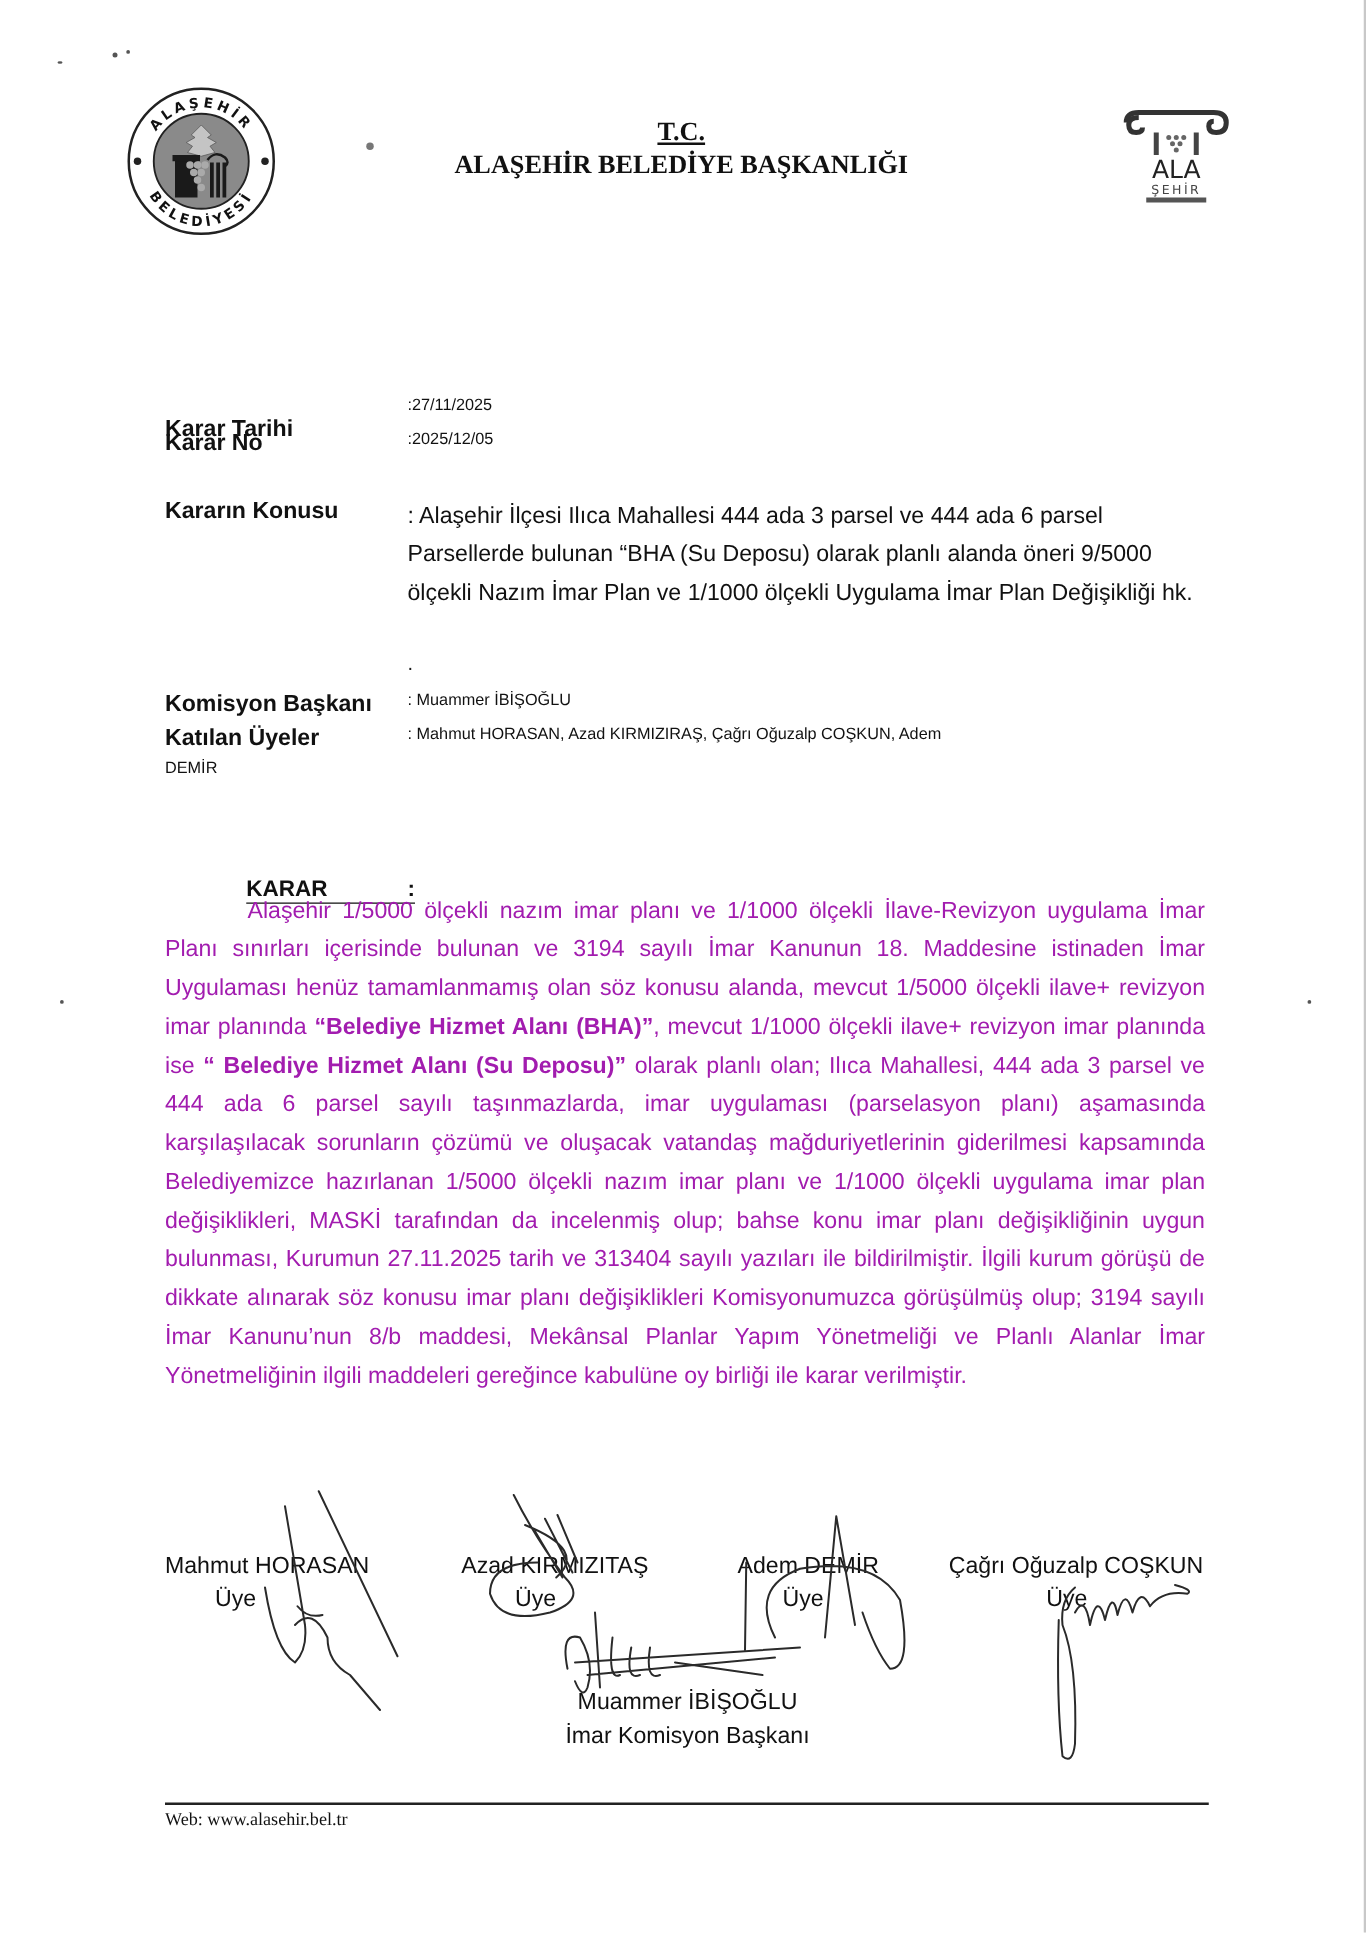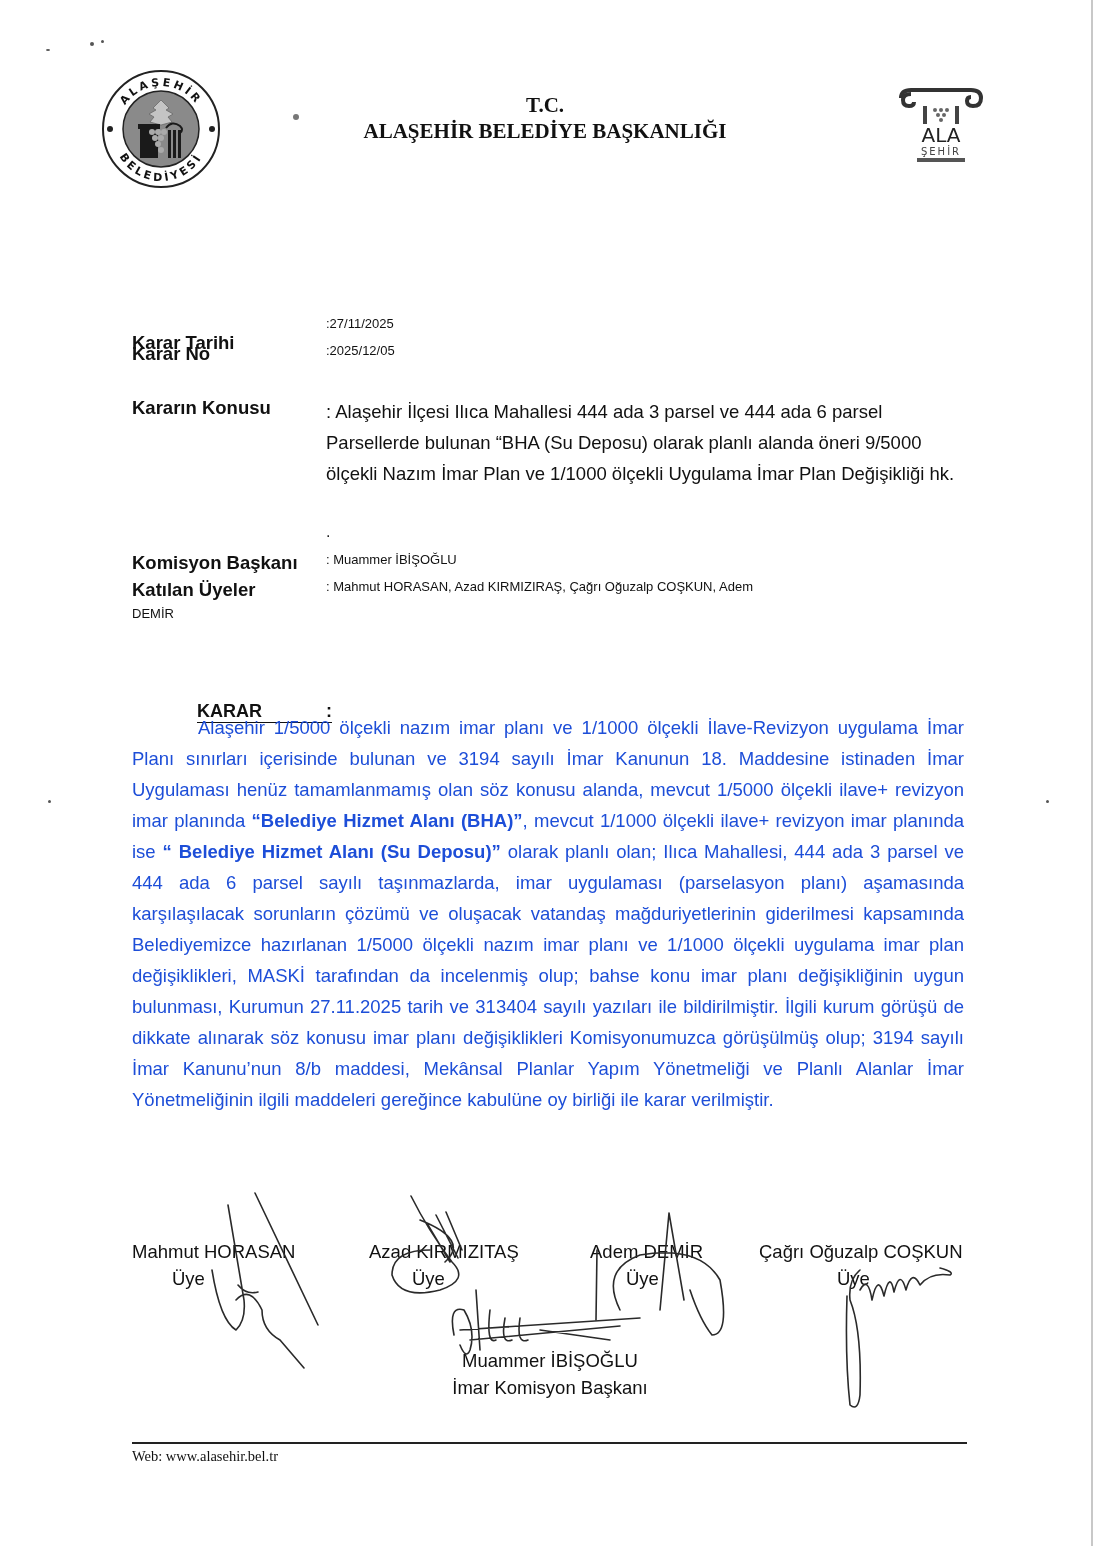--- a/index.html
+++ b/index.html
@@ -9,32 +9,32 @@
     }
     .page-edge { position: absolute; top: 0; right: 0; width: 2px; height: 1546px; background: #c8c8c8; }
     .abs { position: absolute; }
 
     
     .logo-left { left: 100px; top: 68px; width: 122px; height: 122px; }
     .logo-right { left: 893px; top: 86px; width: 96px; height: 78px; }
     .header-block { left: 300px; top: 92px; width: 490px; text-align: center;
       font-family: "Liberation Serif", serif; font-weight: bold; color: #111; }
     .header-block div { font-size: 21px; line-height: 26px; }
-    .header-block .tc { font-size: 21px; }
+    .header-block .tc { font-size: 21px; text-decoration: underline; }
     .meta-label { left: 132px; font-weight: bold; font-size: 18.5px; color: #111; font-family: "Liberation Sans", sans-serif; }
     .meta-value { left: 326px; font-size: 13px; color: #111; font-family: "Liberation Sans", sans-serif; }
     .subject { left: 326px; top: 396px; width: 650px; font-size: 18.5px; line-height: 31px; color: #111; }
     .dot-mark { left: 326px; top: 523px; font-size: 16px; }
 
     .karar-label { left: 197px; top: 659px; font-weight: bold; font-size: 18px; text-decoration: underline; color: #111;
       width: 135px; border-bottom: 1.5px solid #111; text-decoration: none; padding-bottom: 0; margin-top: 42px; }
     .karar-colon { position: absolute; right: 0; top: 0; }
 
     .body-text { left: 132px; top: 712px; width: 832px; font-size: 18.5px; line-height: 31px; text-align: justify;
-      color: #1d4ed8; text-indent: 66px; }
+      color: #a21caf; text-indent: 66px; }
     .body-text b { font-weight: bold; }
 
     
     .sig { text-align: center; font-size: 18.5px; line-height: 27px; color: #111; }
     .sig-1 { left: 132px; top: 1238px; width: 180px; text-align: left; }
     .sig-1 .role { padding-left: 40px; }
     .sig-2 { left: 369px; top: 1238px; width: 160px; text-align: left; }
     .sig-2 .role { padding-left: 43px; }
     .sig-3 { left: 590px; top: 1238px; width: 130px; text-align: left; }
     .sig-3 .role { padding-left: 36px; }

